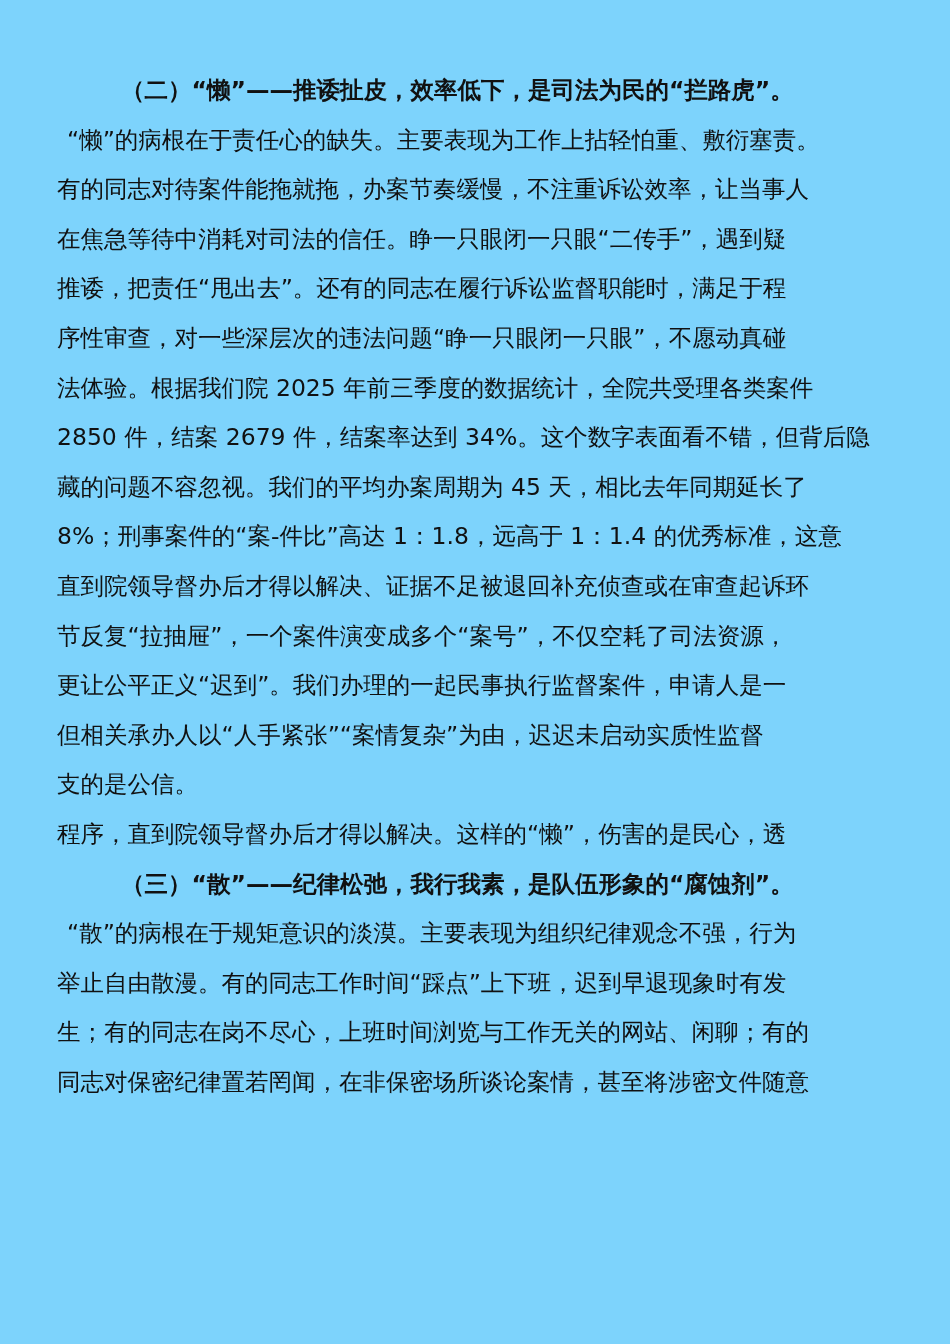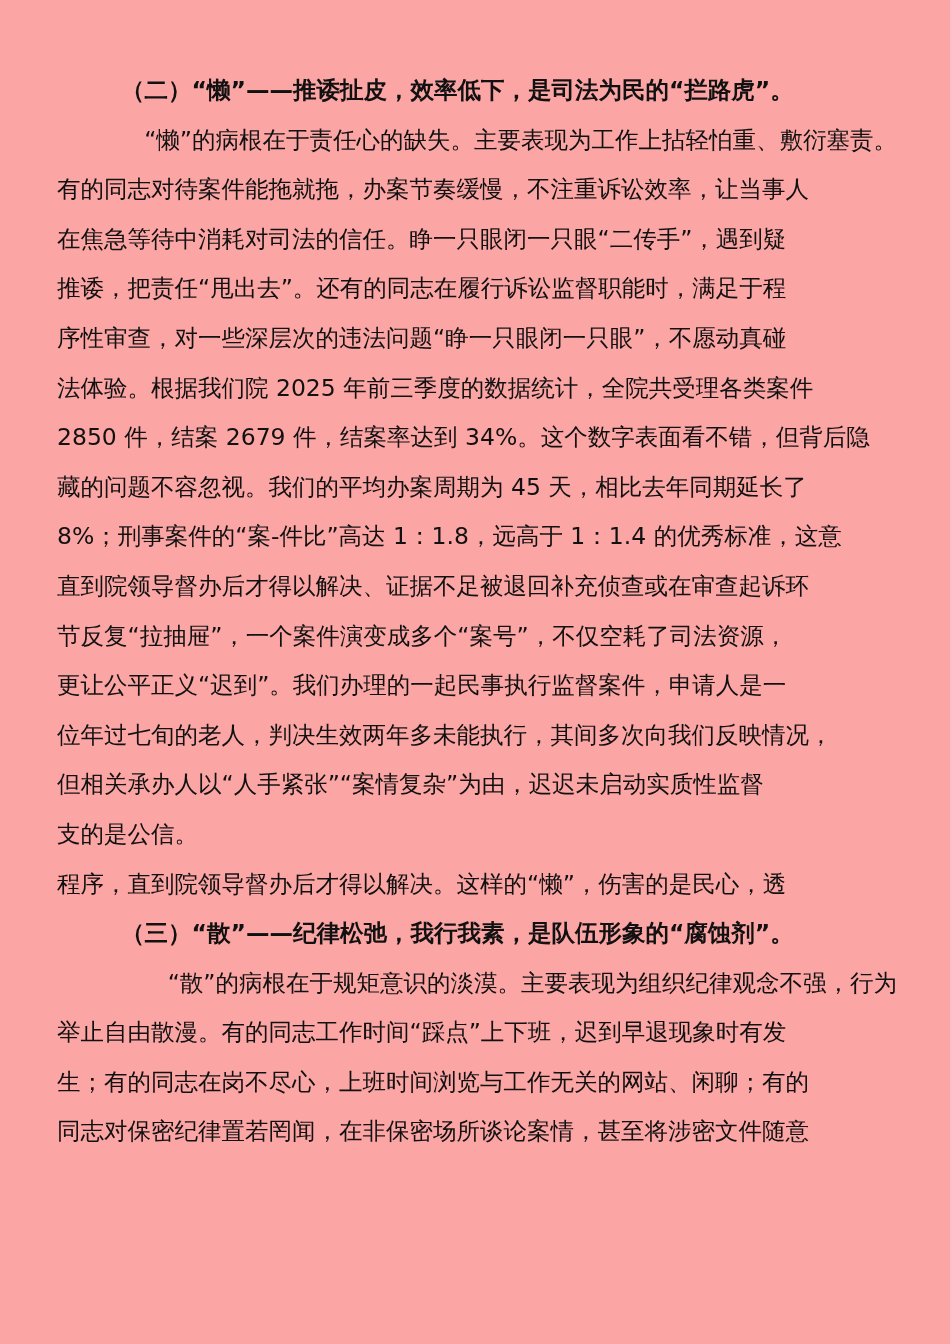--- a/index.html
+++ b/index.html
@@ -14,21 +14,21 @@
       overflow: hidden;
       font-family: "DejaVu Sans", "Liberation Sans", sans-serif;
       color: #111111;
     }
     .page {
       position: absolute;
       left: 0;
       top: 0;
       width: 950px;
       height: 1344px;
-      background: #fca5a5;
+      background: #7dd3fc;
     }
     .doc-body {
       position: absolute;
       left: 57px;
       top: 66px;
       width: 840px;
     }
     .line {
       display: block;
       height: 49.6px;
@@ -37,21 +37,20 @@
       white-space: nowrap;
       letter-spacing: 0px;
     }
     .line.heading {
       font-weight: bold;
       padding-left: 64px;
       font-size: 23.5px;
     }
     .line.first {
       padding-left: 10px;
-      text-align: right;
     }
   </style>
 </head>
 <body>
 
 <div class="page">
   <div class="doc-body">
 
     <div class="line heading">（二）“懒”——推诿扯皮，效率低下，是司法为民的“拦路虎”。</div>
     <div class="line first">“懒”的病根在于责任心的缺失。主要表现为工作上拈轻怕重、敷衍塞责。</div>
@@ -59,21 +58,20 @@
     <div class="line">在焦急等待中消耗对司法的信任。睁一只眼闭一只眼“二传手”，遇到疑</div>
     <div class="line">推诿，把责任“甩出去”。还有的同志在履行诉讼监督职能时，满足于程</div>
     <div class="line">序性审查，对一些深层次的违法问题“睁一只眼闭一只眼”，不愿动真碰</div>
     <div class="line">法体验。根据我们院 2025 年前三季度的数据统计，全院共受理各类案件</div>
     <div class="line">2850 件，结案 2679 件，结案率达到 34%。这个数字表面看不错，但背后隐</div>
     <div class="line">藏的问题不容忽视。我们的平均办案周期为 45 天，相比去年同期延长了</div>
     <div class="line">8%；刑事案件的“案-件比”高达 1：1.8，远高于 1：1.4 的优秀标准，这意</div>
     <div class="line">直到院领导督办后才得以解决、证据不足被退回补充侦查或在审查起诉环</div>
     <div class="line">节反复“拉抽屉”，一个案件演变成多个“案号”，不仅空耗了司法资源，</div>
     <div class="line">更让公平正义“迟到”。我们办理的一起民事执行监督案件，申请人是一</div>
-    <div class="line">位年过七旬的老人，判决生效两年多未能执行，其间多次向我们反映情况，</div>
     <div class="line">但相关承办人以“人手紧张”“案情复杂”为由，迟迟未启动实质性监督</div>
     <div class="line">支的是公信。</div>
     <div class="line">程序，直到院领导督办后才得以解决。这样的“懒”，伤害的是民心，透</div>
 
     <div class="line heading">（三）“散”——纪律松弛，我行我素，是队伍形象的“腐蚀剂”。</div>
     <div class="line first">“散”的病根在于规矩意识的淡漠。主要表现为组织纪律观念不强，行为</div>
     <div class="line">举止自由散漫。有的同志工作时间“踩点”上下班，迟到早退现象时有发</div>
     <div class="line">生；有的同志在岗不尽心，上班时间浏览与工作无关的网站、闲聊；有的</div>
     <div class="line">同志对保密纪律置若罔闻，在非保密场所谈论案情，甚至将涉密文件随意</div>
 

